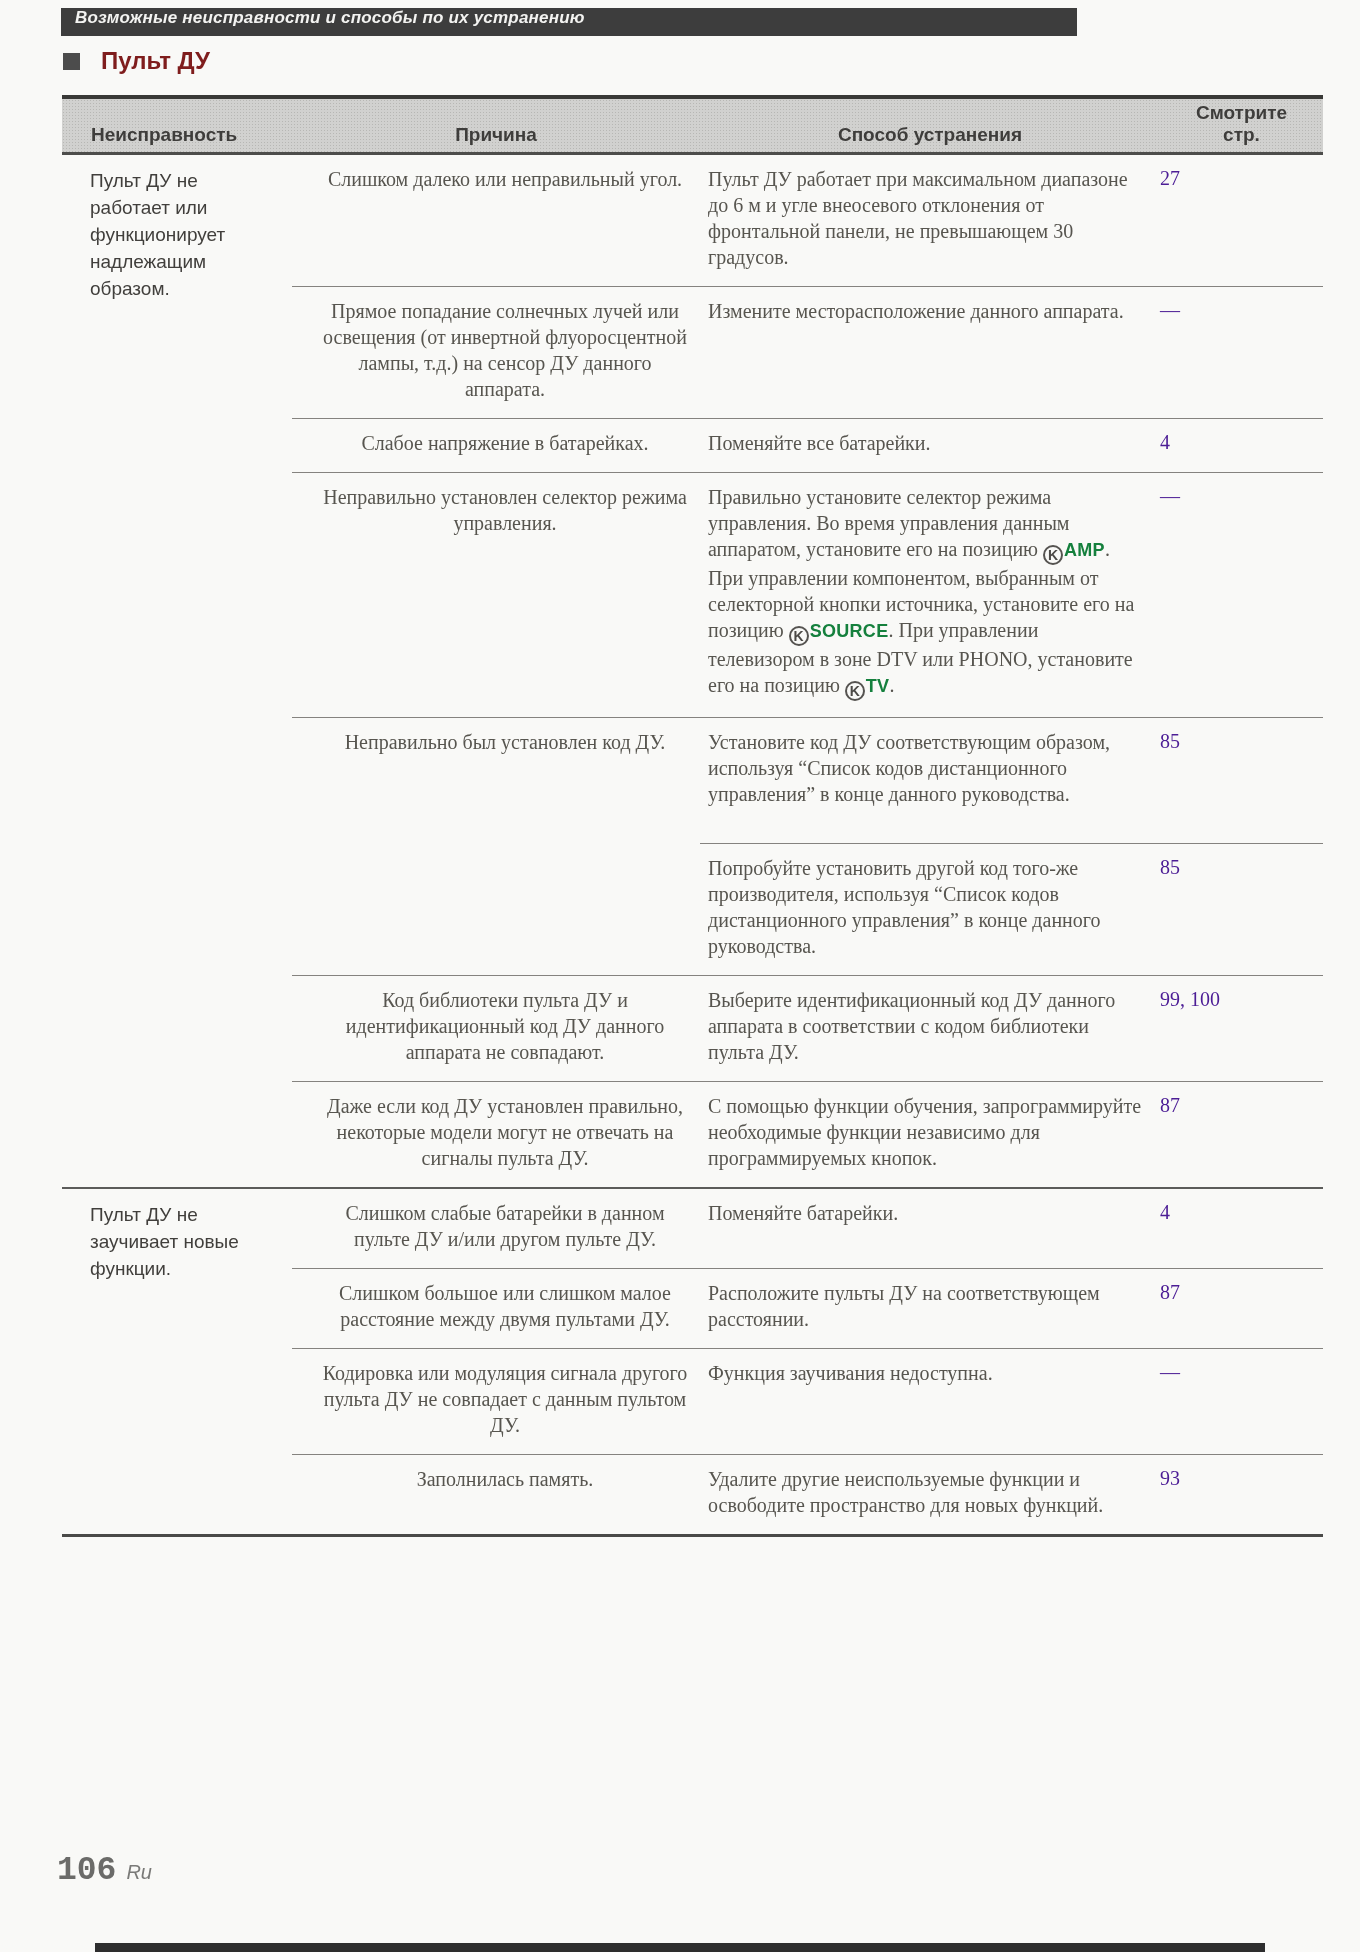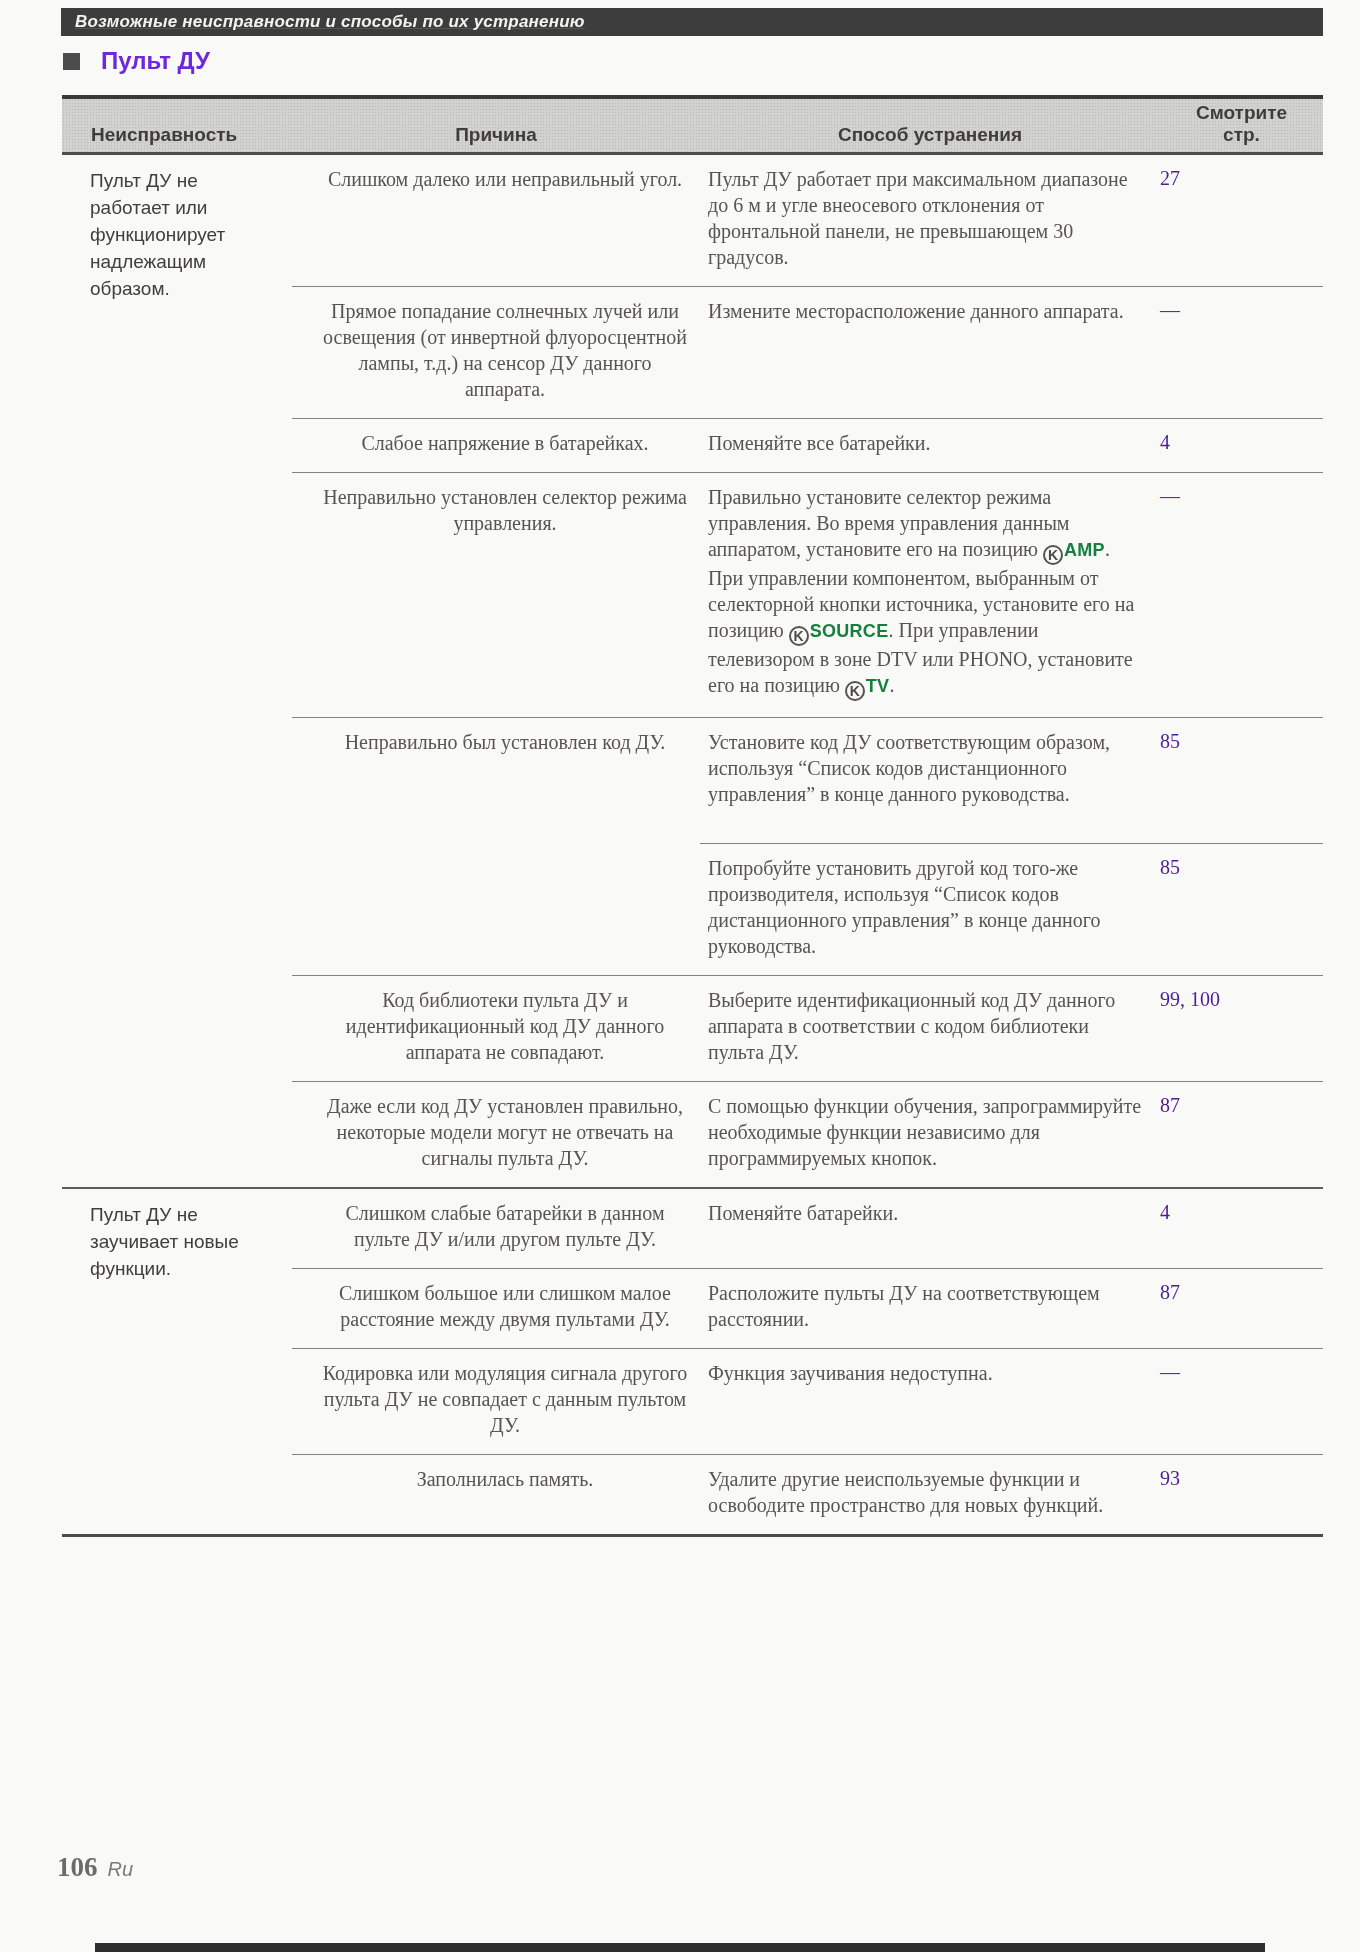--- a/index.html
+++ b/index.html
@@ -3,33 +3,33 @@
 <meta charset="utf-8">
 <style>
   html,body{margin:0;padding:0;background:#e9e9e7;}
   .page{
     position:relative;width:1360px;height:1952px;margin:0 auto;
     background:#f9f9f7;overflow:hidden;
     font-family:"Liberation Serif",serif;color:#57554f;
   }
   
   .banner{
-    position:absolute;left:61px;top:8px;width:1262px;height:28px;
-    background:#3d3d3d;display:flex;align-items:center;text-decoration:underline;
+    position:absolute;left:61px;top:8px;width:1016px;height:28px;
+    background:#3d3d3d;display:flex;align-items:flex-start;
   }
   .banner span{
     font-family:"Liberation Sans",sans-serif;font-style:italic;font-weight:bold;
     color:#f3f3f1;font-size:17px;padding-left:14px;letter-spacing:.2px;white-space:nowrap;
   }
   
   .section-head{position:absolute;left:63px;top:47px;display:flex;align-items:center;}
   .bullet{width:17px;height:17px;background:#4c4c4c;flex:0 0 auto;}
   .section-title{
     font-family:"Liberation Sans",sans-serif;font-weight:bold;font-size:24px;
-    color:#6d28d9;margin-left:21px;
+    color:#7f1d1d;margin-left:21px;
   }
   
   .table{
     position:absolute;left:62px;top:95px;width:1261px;
     border-top:4px solid #393937;border-bottom:3px solid #4a4a48;
     box-sizing:border-box;
   }
   .thead{
     display:flex;align-items:flex-end;min-height:56px;box-sizing:border-box;
     padding-bottom:6px;border-bottom:3px solid #4d4d4b;
@@ -80,21 +80,21 @@
     font-family:"Liberation Sans",sans-serif;font-weight:bold;font-size:14px;
     color:#4b4946;vertical-align:-4px;box-sizing:border-box;margin-right:1px;
   }
   .kword{
     font-family:"Liberation Sans",sans-serif;font-weight:bold;font-size:18px;
     color:#15803d;letter-spacing:.3px;
   }
   
   .pagenum{position:absolute;left:57px;top:1852px;display:flex;align-items:baseline;}
   .pagenum .num{
-    font-family:Liberation Serif, serif;font-weight:bold;font-size:27px;color:#6b6b69;
+    font-family:Liberation Mono, monospace;font-weight:bold;font-size:33px;color:#6b6b69;
   }
   .pagenum .lang{
     font-family:"Liberation Sans",sans-serif;font-style:italic;font-size:20px;
     color:#7a7a78;margin-left:10px;
   }
   .bottom-bar{position:absolute;left:95px;top:1943px;width:1170px;height:9px;background:#2e2e2e;}
 </style>
 </head>
 <body>
 

